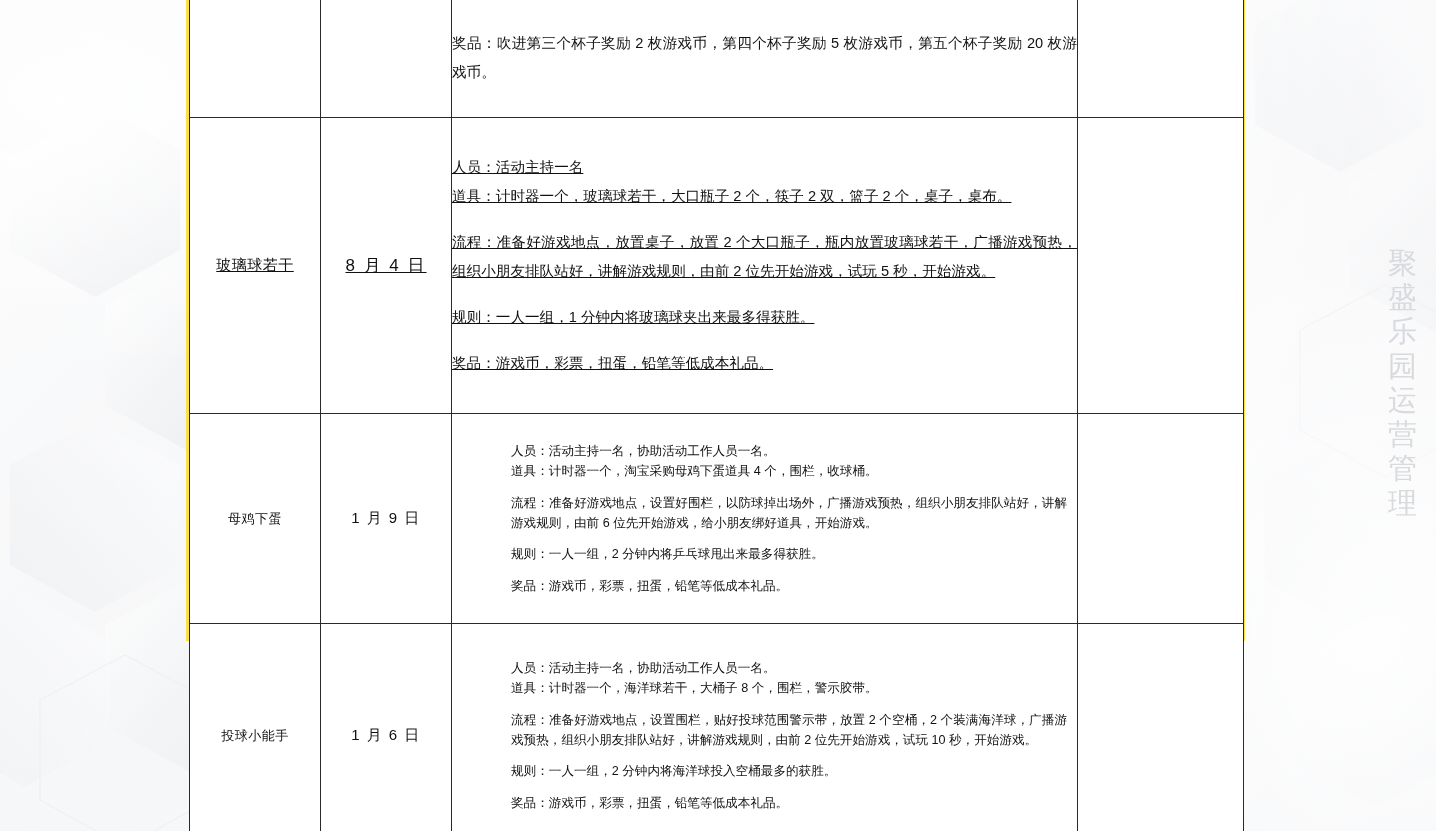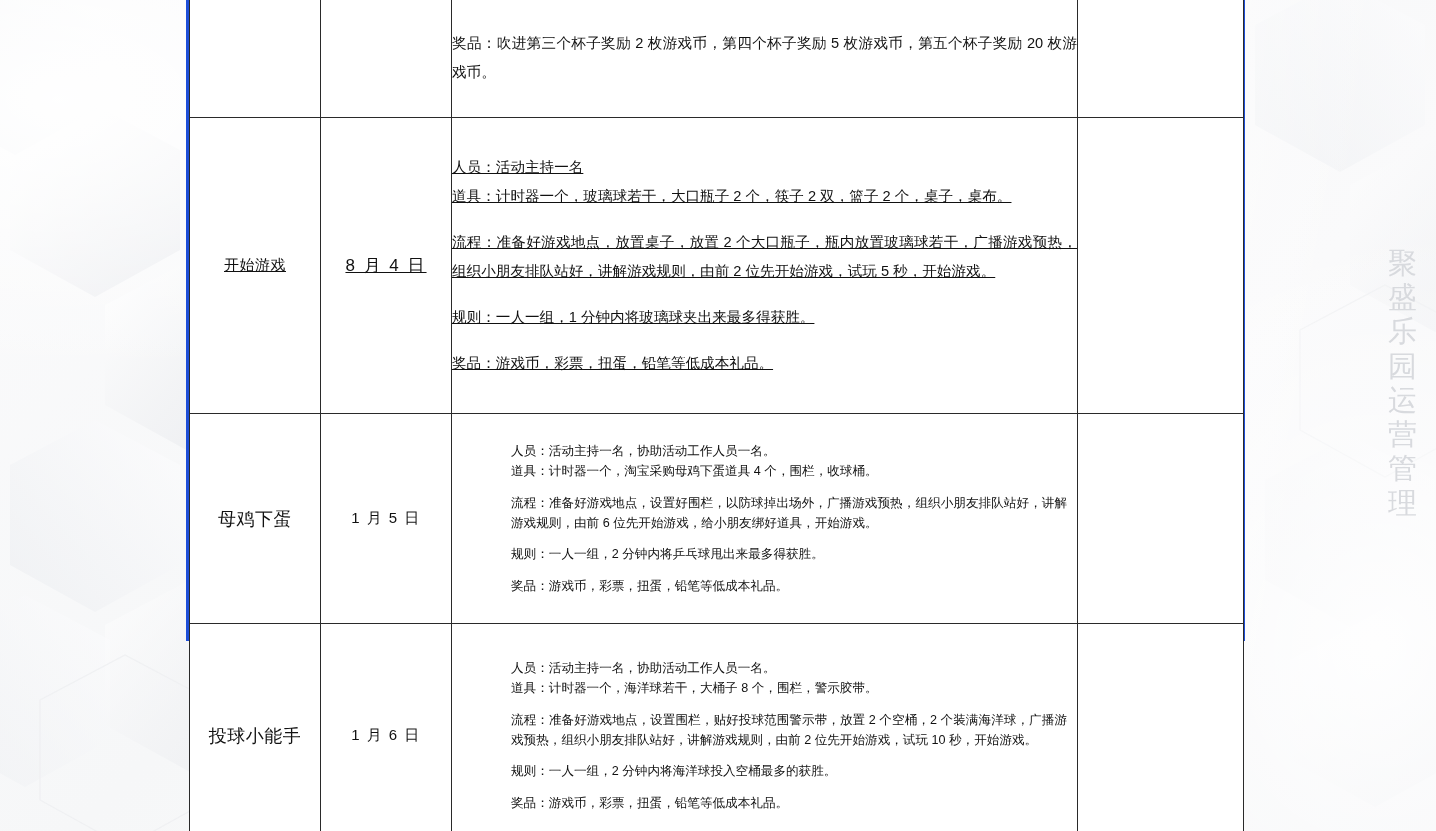--- a/index.html
+++ b/index.html
@@ -31,21 +31,21 @@
       linear-gradient(100deg, rgba(255,255,255,0) 55%, rgba(255,255,255,0.75) 72%, rgba(246,247,249,0) 88%);
   }
 
   
   #page {
     position: absolute;
     left: 186px;
     top: 0;
     width: 1059px;
     height: 641px;
-    background: #1d4ed8;
+    background: #fde047;
     z-index: 3;
     box-shadow: 0 0 0 0 rgba(0,0,0,0);
   }
 
   
   table.doc-table {
     border-collapse: collapse;
     table-layout: fixed;
     width: 1054px;
     margin-left: 3px;
@@ -66,21 +66,21 @@
   td.cell-name, td.cell-date {
     text-align: center;
     font-size: 15px;
     letter-spacing: 0.5px;
     color: #1b1b1b;
   }
   td.cell-date {
     font-size: 17px;
     letter-spacing: 2px;
   }
-  td.cell-name.small { font-size: 18px; }
+  td.cell-name.small { font-size: 13px; }
   td.cell-date.small { font-size: 15px; letter-spacing: 1.5px; }
 
   td.cell-body {
     vertical-align: top;
     padding: 9px 10px 9px 11px;
   }
   td.cell-body .para {
     margin: 0;
     font-size: 14.6px;
     line-height: 1.95;
@@ -174,38 +174,38 @@
       <tr class="r1">
         <td class="cell-name"></td>
         <td class="cell-date"></td>
         <td class="cell-body">
           <p class="para">奖品：吹进第三个杯子奖励 2 枚游戏币，第四个杯子奖励 5 枚游戏币，第五个杯子奖励 20 枚游戏币。</p>
         </td>
         <td class="cell-extra"></td>
       </tr>
 
       <tr class="r2">
-        <td class="cell-name">开始游戏</td>
+        <td class="cell-name">玻璃球若干</td>
         <td class="cell-date">8 月 4 日</td>
         <td class="cell-body">
           <p class="para">人员：活动主持一名</p>
           <p class="para">道具：计时器一个，玻璃球若干，大口瓶子 2 个，筷子 2 双，篮子 2 个，桌子，桌布。</p>
           <div class="gap"></div>
           <p class="para">流程：准备好游戏地点，放置桌子，放置 2 个大口瓶子，瓶内放置玻璃球若干，广播游戏预热，组织小朋友排队站好，讲解游戏规则，由前 2 位先开始游戏，试玩 5 秒，开始游戏。</p>
           <div class="gap"></div>
           <p class="para">规则：一人一组，1 分钟内将玻璃球夹出来最多得获胜。</p>
           <div class="gap"></div>
           <p class="para">奖品：游戏币，彩票，扭蛋，铅笔等低成本礼品。</p>
         </td>
         <td class="cell-extra"></td>
       </tr>
 
       <tr class="r3">
         <td class="cell-name small">母鸡下蛋</td>
-        <td class="cell-date small">1 月 5 日</td>
+        <td class="cell-date small">1 月 9 日</td>
         <td class="cell-body dense">
           <p class="para">人员：活动主持一名，协助活动工作人员一名。</p>
           <p class="para">道具：计时器一个，淘宝采购母鸡下蛋道具 4 个，围栏，收球桶。</p>
           <div class="gap"></div>
           <p class="para">流程：准备好游戏地点，设置好围栏，以防球掉出场外，广播游戏预热，组织小朋友排队站好，讲解游戏规则，由前 6 位先开始游戏，给小朋友绑好道具，开始游戏。</p>
           <div class="gap"></div>
           <p class="para">规则：一人一组，2 分钟内将乒乓球甩出来最多得获胜。</p>
           <div class="gap"></div>
           <p class="para">奖品：游戏币，彩票，扭蛋，铅笔等低成本礼品。</p>
         </td>

